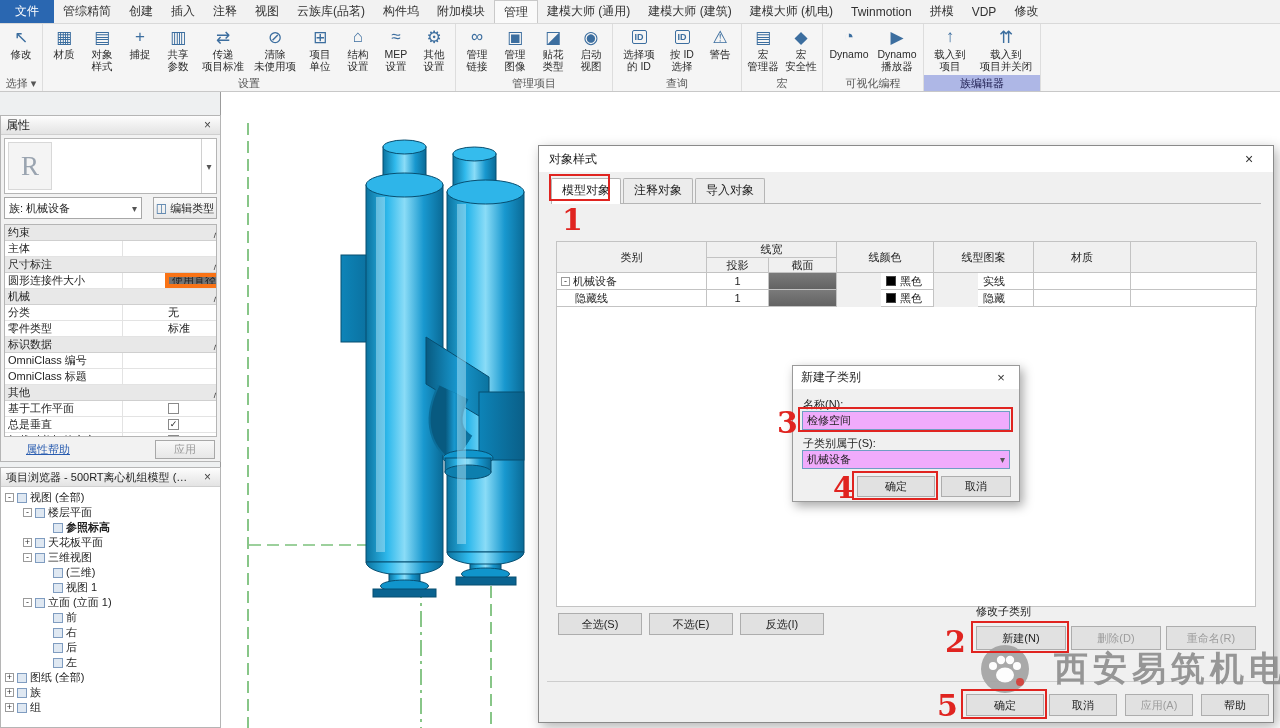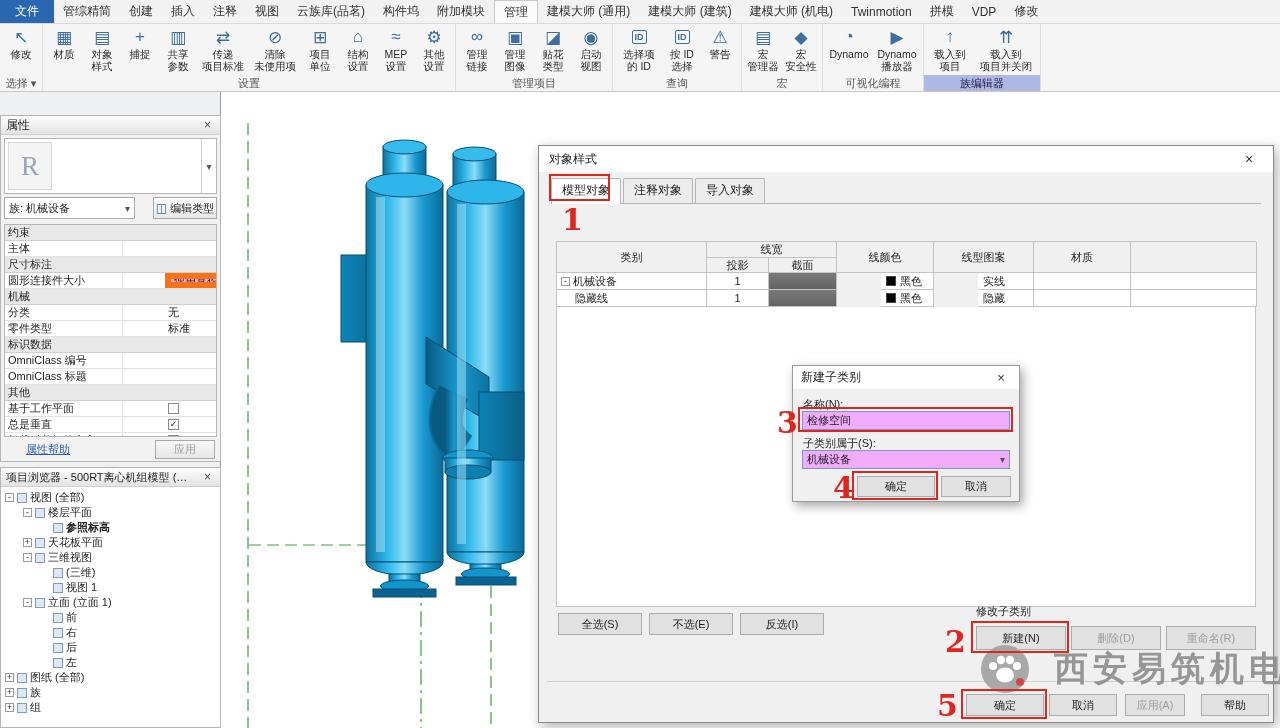--- a/index.html
+++ b/index.html
@@ -39,36 +39,36 @@
 .phead { height:19px; background:linear-gradient(#fdfdfd,#e3e3e3); border-bottom:1px solid #cfcfcf;
   display:flex; align-items:center; padding:0 5px; flex:none; }
 .phead .x { margin-left:auto; width:15px; text-align:center; color:#444; }
 .bhead-title { overflow:hidden; text-overflow:ellipsis; white-space:nowrap; font-size:11px; width:190px; }
 .typesel { height:56px; background:#fff; border:1px solid #b5b5b5; margin:3px 3px 0; display:flex; flex:none; }
 .rimg { width:44px; height:48px; margin:3px; background:#f4f4f4; border:1px solid #d8d8d8;
   display:flex; align-items:center; justify-content:center; font-size:27px; color:#9aa4b0;
   font-family:"Liberation Serif",serif; }
 .tsdd { margin-left:auto; width:15px; border-left:1px solid #d0d0d0; display:flex; align-items:center;
   justify-content:center; color:#555; font-size:10px; }
-.famrow { display:flex; margin:3px; height:22px; gap:18px; flex:none; }
+.famrow { display:flex; margin:3px; height:22px; gap:11px; flex:none; }
 .famsel { flex:1; background:#fff; border:1px solid #a8a8a8; display:flex; align-items:center;
   padding:0 4px; font-size:11px; }
 .famsel .dd { margin-left:auto; color:#555; font-size:10px; }
 .edittype { width:64px; background:linear-gradient(#fbfbfb,#e8e8e8); border:1px solid #a8a8a8;
   display:flex; align-items:center; justify-content:center; gap:3px; font-size:11px; }
 .edittype .eticon { color:#3c6e9f; font-size:12px; }
 .pgrid { flex:1; margin:2px 3px 0; background:#fff; border:1px solid #b5b5b5; display:flex; overflow:hidden; }
 .prows { flex:1; }
 .prow { display:flex; height:16px; border-bottom:1px solid #e3e3e3; font-size:11px; align-items:flex-end;gap:42px; }
 .prow .plbl { width:118px; padding:0 3px; border-right:1px solid #e3e3e3; overflow:hidden; white-space:nowrap; }
 .prow .pval { flex:1; padding:0 3px; overflow:hidden; white-space:nowrap; height:100%; display:flex; align-items:center; }
 .prow.sect { background:#e8e8e8; border-bottom:1px solid #cfcfcf; }
 .prow.sect .plbl { border-right:none; width:auto; flex:1; }
 .prow.sect .chev { margin-left:auto; padding-right:4px; color:#555; font-size:9px; }
-.pval.selcell { border:6px solid #f97316; background:#f9a8d4; }
+.pval.selcell { border:4px solid #f97316; background:#737373; }
 .cbx { width:11px; height:11px; border:1px solid #8a8a8a; background:#fff; display:inline-flex;
   align-items:center; justify-content:center; font-size:9px; line-height:1; color:#222; }
 .vscroll { width:15px; background:#f0f0f0; border-left:1px solid #d5d5d5; display:flex;
   flex-direction:column; align-items:center; font-size:7px; color:#666; flex:none; }
 .varrow { height:12px; display:flex; align-items:center; }
 .vthumb { width:11px; height:58px; background:#cfcfcf; border:1px solid #bbb; margin-top:2px; }
 .vfill { flex:1; }
 .papply { height:24px; display:flex; align-items:center; padding:0 5px; flex:none; }
 .phelp { color:#2a5db0; text-decoration:underline; font-size:11px;margin-left:20px; }
 .applybtn { margin-left:auto; width:60px; height:19px; background:linear-gradient(#f8f8f8,#e7e7e7);
@@ -620,21 +620,21 @@
 
   <div class="modlabel">修改子类别</div>
   <div class="btn" style="left:437px;top:480px;width:90px;height:24px">新建(N)</div>
   <div class="btn disabled" style="left:532px;top:480px;width:90px;height:24px">删除(D)</div>
   <div class="btn disabled" style="left:627px;top:480px;width:90px;height:24px">重命名(R)</div>
 
   <div class="dsep"></div>
 
   <div class="btn" style="left:427px;top:548px;width:78px;height:22px">确定</div>
   <div class="btn" style="left:510px;top:548px;width:68px;height:22px">取消</div>
-  <div class="btn disabled" style="left:586px;top:548px;width:60px;height:22px">应用(A)</div>
+  <div class="btn disabled" style="left:586px;top:548px;width:68px;height:22px">应用(A)</div>
   <div class="btn" style="left:662px;top:548px;width:68px;height:22px">帮助</div>
 </div>
 
 <div class="subdialog">
   <div class="sdtitle">
     <span>新建子类别</span>
     <span class="x">×</span>
   </div>
   <div class="sdlabel" style="top:31px">名称(N):</div>
   <div class="sdfield" style="top:45px">

